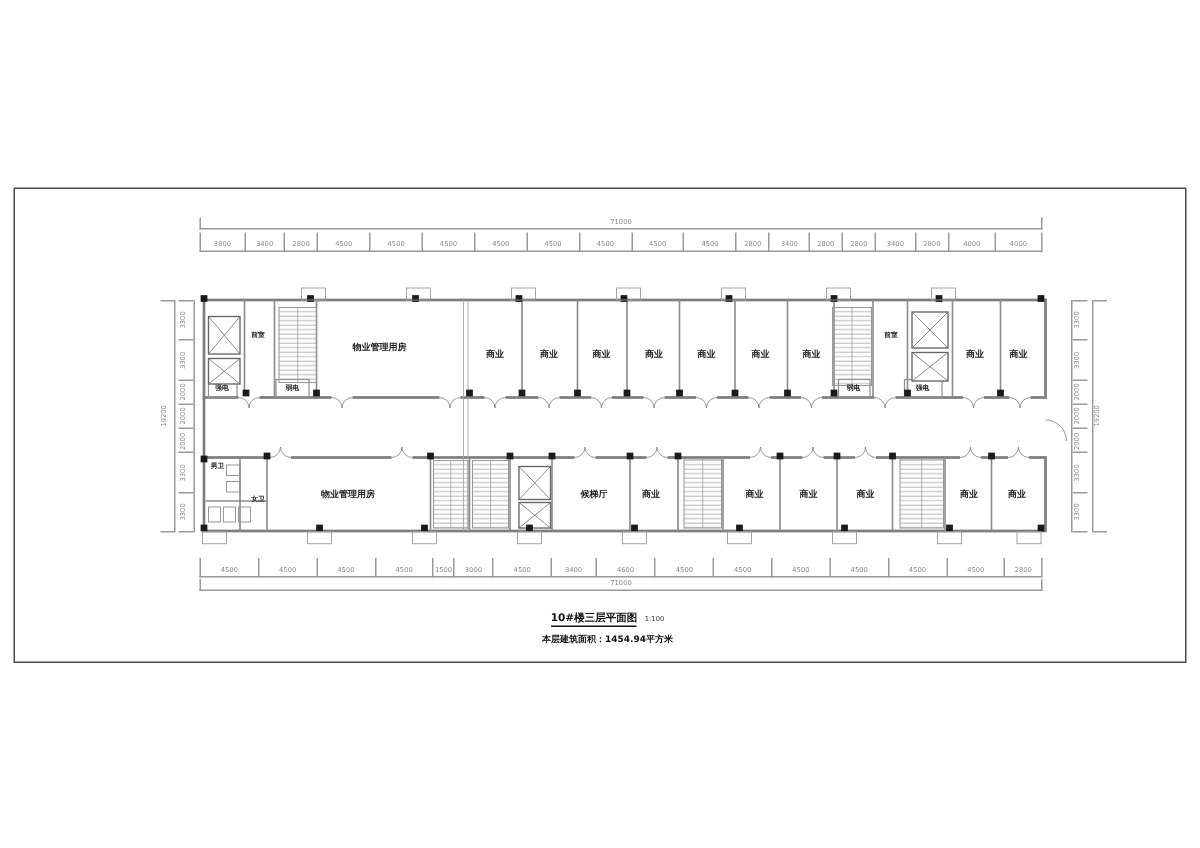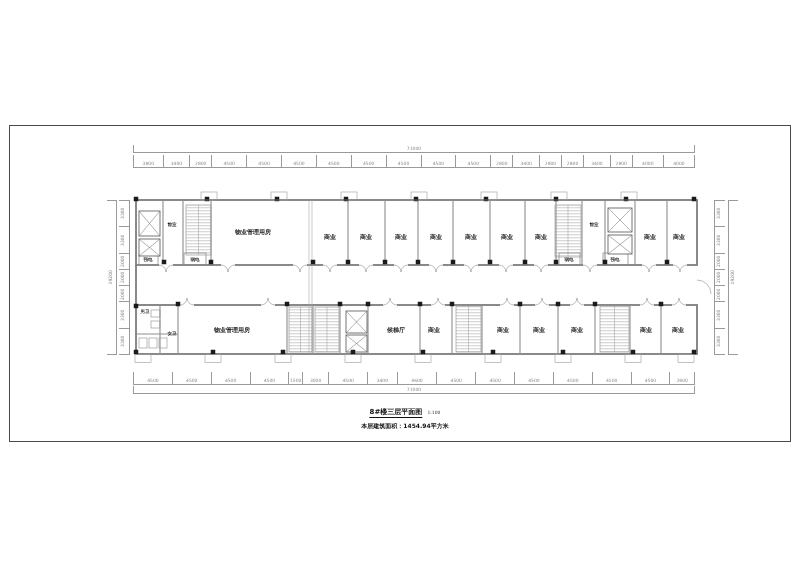--- a/index.html
+++ b/index.html
@@ -426,18 +426,18 @@
       </span>
     </div>
   <div class="dim dim-v line-left" style="left:728px;top:200px;width:10px;height:155px">
       <span class="seg" style="flex-grow: 19200;">
         <i>19200</i>
       </span>
     </div>
 
   <div class="title-block">
     <div>
-      <span class="tb-title">8#楼三层平面图</span>
+      <span class="tb-title">10#楼三层平面图</span>
       <span class="tb-scale">1:100</span>
     </div>
     <div class="tb-area">本层建筑面积：1454.94平方米</div>
   </div>
 </div>
 
 </body></html>

